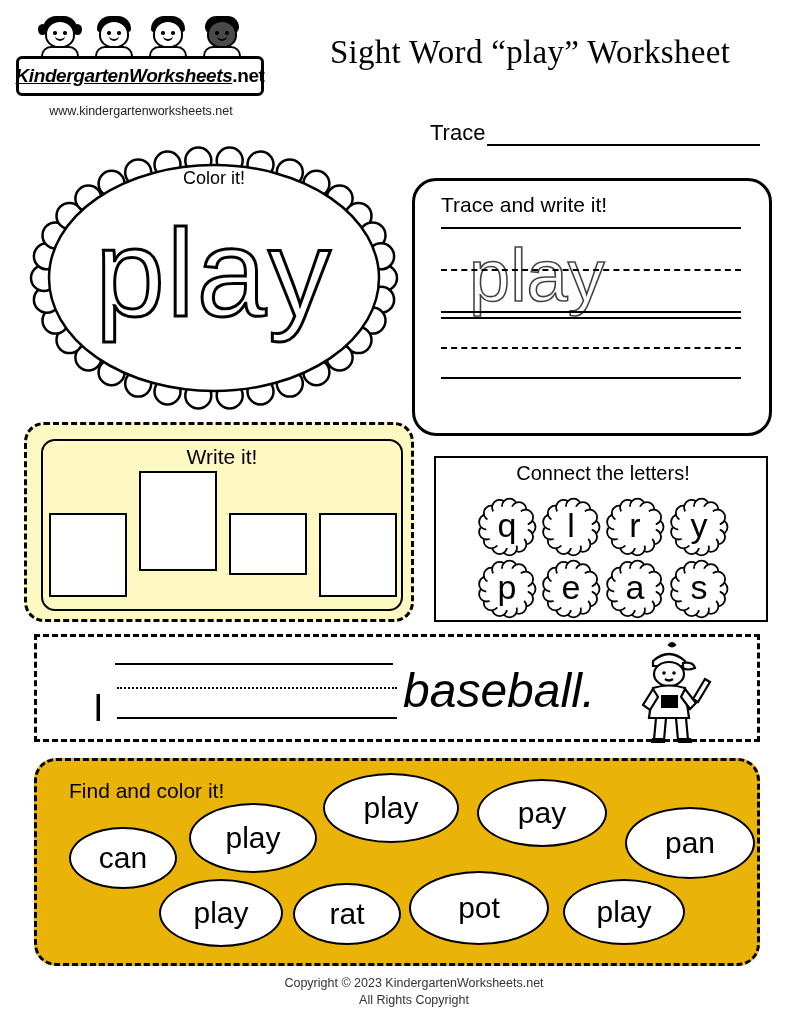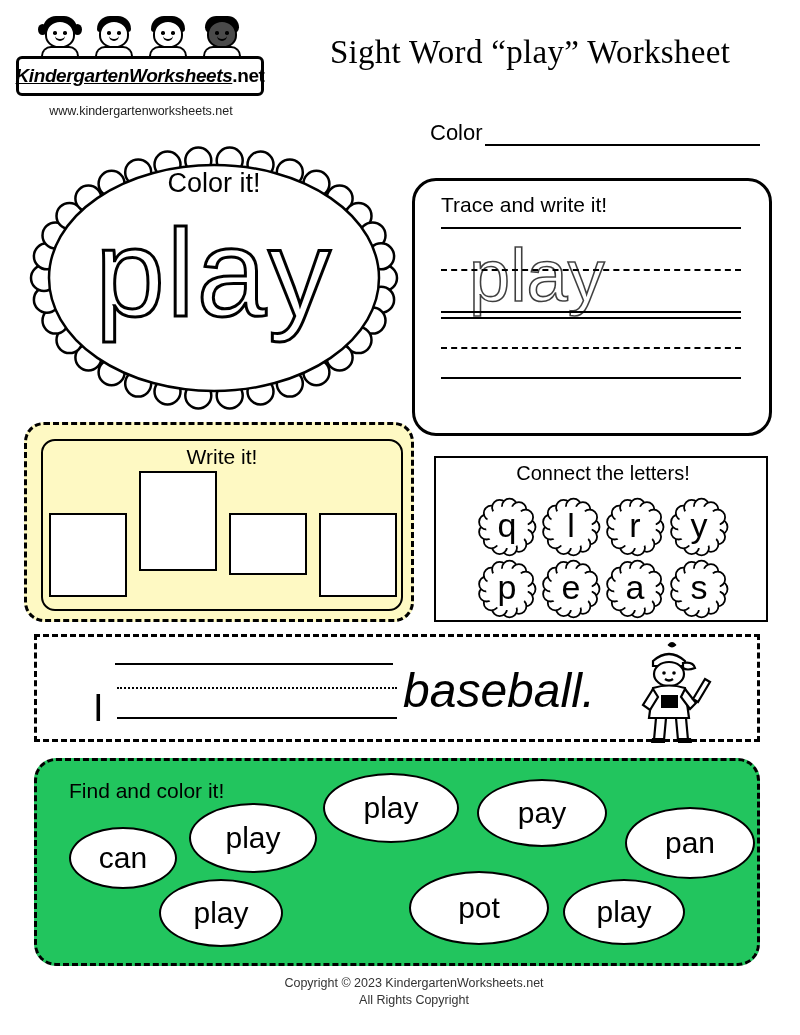--- a/index.html
+++ b/index.html
@@ -178,21 +178,21 @@
     width: 380px;
     height: 265px;
   }
   .scallop-svg { position: absolute; left: 0; top: 0; }
   .color-it-label {
     position: absolute;
     left: 0;
     top: 22px;
     width: 380px;
     text-align: center;
-    font-size: 27px;
+    font-size: 18px;
   }
   .color-word {
     position: absolute;
     left: 0;
     top: 52px;
     width: 380px;
     text-align: center;
     font-family: "Liberation Sans", sans-serif;
     font-size: 125px;
     line-height: 150px;
@@ -387,21 +387,21 @@
 
   
   .find-box {
     position: absolute;
     left: 34px;
     top: 758px;
     width: 726px;
     height: 208px;
     border: 3px dashed #000;
     border-radius: 22px;
-    background: #22c55e;
+    background: #eab308;
     text-align: right;
   }
   .find-label {
     position: absolute;
     left: 32px;
     top: 18px;
     font-size: 21px;
   }
   .bubble {
     position: absolute;
@@ -475,21 +475,21 @@
         <span class="u">Kindergarten</span><span class="u">Worksheets</span><span>.net</span>
       </span>
     </div>
   </div>
 
   <div class="site-url">www.kindergartenworksheets.net</div>
 
   <div class="worksheet-title">Sight Word “play” Worksheet</div>
 
   <div class="name-row">
-    <span class="name-label">Color</span>
+    <span class="name-label">Trace</span>
     <span class="name-line"></span>
   </div>
 </div>
 
 <div class="color-it">
   <svg class="scallop-svg" width="380" height="265" viewBox="0 0 380 265">
     <g id="scallops" fill="#fff" stroke="#000" stroke-width="2.5">
         <circle cx="360.0" cy="132.0" r="13"></circle>
         <circle cx="357.1" cy="153.7" r="13"></circle>
         <circle cx="348.5" cy="174.6" r="13"></circle>
@@ -771,20 +771,23 @@
   </div>
   <div class="bubble" style="left:588px; top:46px;  width:130px; height:72px;">
     <span>pan</span>
   </div>
   <div class="bubble" style="left:440px; top:18px;  width:130px; height:68px;">
     <span>pay</span>
   </div>
   <div class="bubble" style="left:122px; top:118px; width:124px; height:68px;">
     <span>play</span>
   </div>
+  <div class="bubble" style="left:256px; top:122px; width:108px; height:62px;">
+    <span>rat</span>
+  </div>
   <div class="bubble" style="left:372px; top:110px; width:140px; height:74px;">
     <span>pot</span>
   </div>
   <div class="bubble" style="left:526px; top:118px; width:122px; height:66px;">
     <span>play</span>
   </div>
 </div>
 
 <div class="footer">
   <div>Copyright © 2023 KindergartenWorksheets.net</div>

